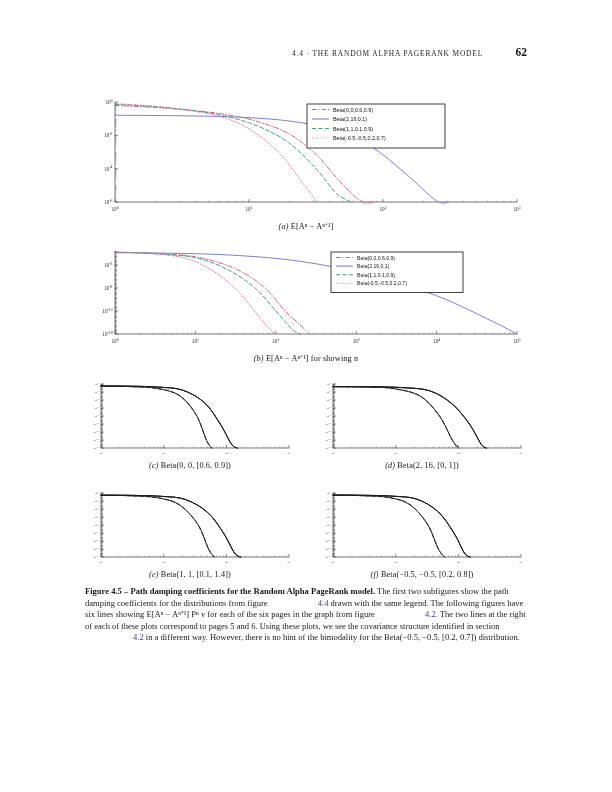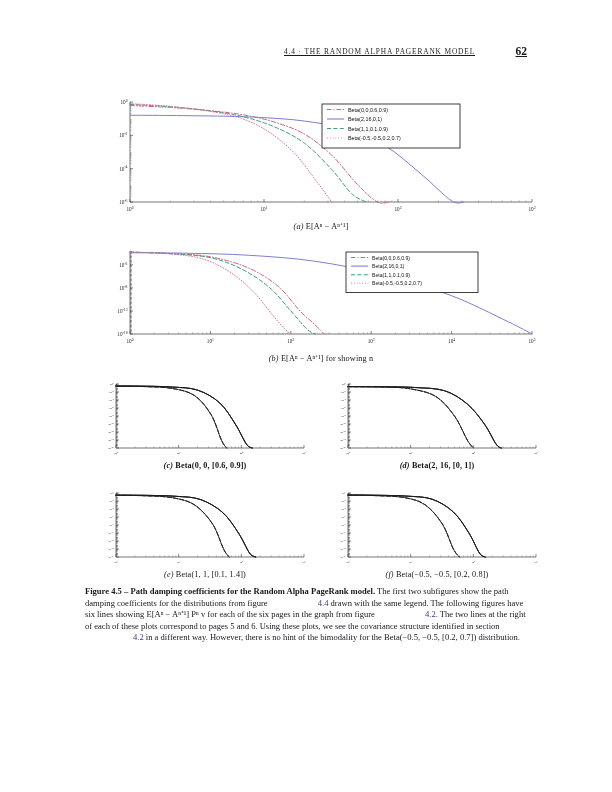--- a/index.html
+++ b/index.html
@@ -21,24 +21,23 @@
   }
 
   
   .runhead {
     position: absolute;
     top: 44px;
     left: 85px;
     right: 85px;
     height: 14px;
     display: flex;
-    align-items: center;
+    align-items: flex-end;
     justify-content: flex-end;
-    gap: 34px;
-    text-decoration: underline;
+    gap: 26px;
   }
   .runhead-title {
     font-family: "Liberation Serif", serif;
     font-size: 7.4px;
     letter-spacing: 0.85px;
     text-transform: uppercase;
     color: #23252b;
     white-space: nowrap;
   }
   .runhead-folio {
@@ -47,21 +46,21 @@
     font-weight: bold;
     color: #15171c;
     min-width: 18px;
     text-align: right;
   }
 
   
   .figure-block {
     position: absolute;
     top: 96px;
-    left: 100px;
+    left: 85px;
     width: 442px;
   }
 
   .plot-wrap { position: relative; }
 
   svg { display: block; }
 
   .subcap {
     text-align: center;
     font-family: "Liberation Serif", serif;
@@ -446,21 +445,21 @@
           <text x="272" y="31.8" font-size="5.1" fill="#111" font-family="&quot;Liberation Sans&quot;, sans-serif">Beta(1,1,0.1,0.9)</text>
           <line x1="251" y1="38.3" x2="268" y2="38.3" stroke="#d86fae" stroke-width="1.1" stroke-dasharray="0.9,1.9"></line>
           <text x="272" y="40.4" font-size="5.1" fill="#111" font-family="&quot;Liberation Sans&quot;, sans-serif">Beta(-0.5,-0.5,0.2,0.7)</text>
         </svg>
       <div class="subcap">
         <i>(b)</i>
         <span>E[Aⁿ − Aⁿ⁺¹] for showing n</span>
       </div>
     </div>
 
-    <div class="grid2" style="margin-top:16px;font-weight:bold;">
+    <div class="grid2" style="margin-top:16px;">
       <div class="panel-cell">
         <svg id="svg-c" width="210" height="80" viewBox="0 0 210 80">
             <line x1="16" y1="69" x2="204" y2="69" stroke="#3a3a3a" stroke-width="0.7"></line>
             <line x1="16" y1="5" x2="16" y2="69" stroke="#3a3a3a" stroke-width="0.7"></line>
             <line x1="34.86454639494282" y1="69" x2="34.86454639494282" y2="67.4" stroke="#5a5a5a" stroke-width="0.4"></line>
             <line x1="45.89959862909885" y1="69" x2="45.89959862909885" y2="67.4" stroke="#5a5a5a" stroke-width="0.4"></line>
             <line x1="53.72909278988564" y1="69" x2="53.72909278988564" y2="67.4" stroke="#5a5a5a" stroke-width="0.4"></line>
             <line x1="59.80212027172385" y1="69" x2="59.80212027172385" y2="67.4" stroke="#5a5a5a" stroke-width="0.4"></line>
             <line x1="64.76414502404168" y1="69" x2="64.76414502404168" y2="67.4" stroke="#5a5a5a" stroke-width="0.4"></line>
             <line x1="68.95947717422676" y1="69" x2="68.95947717422676" y2="67.4" stroke="#5a5a5a" stroke-width="0.4"></line>

